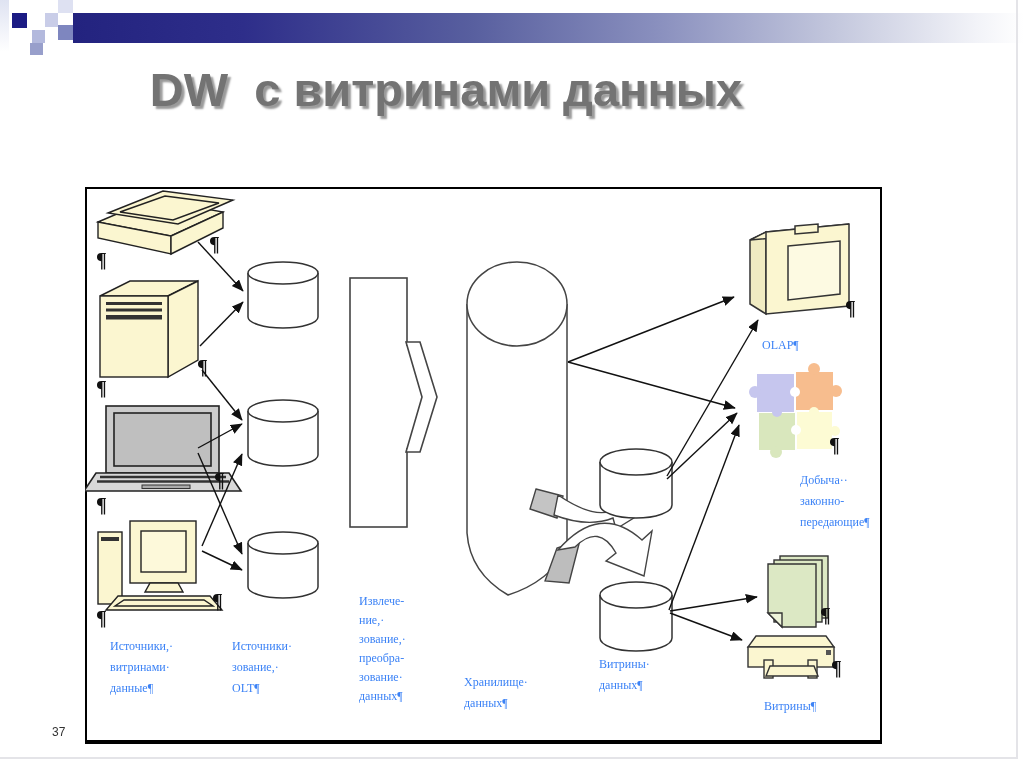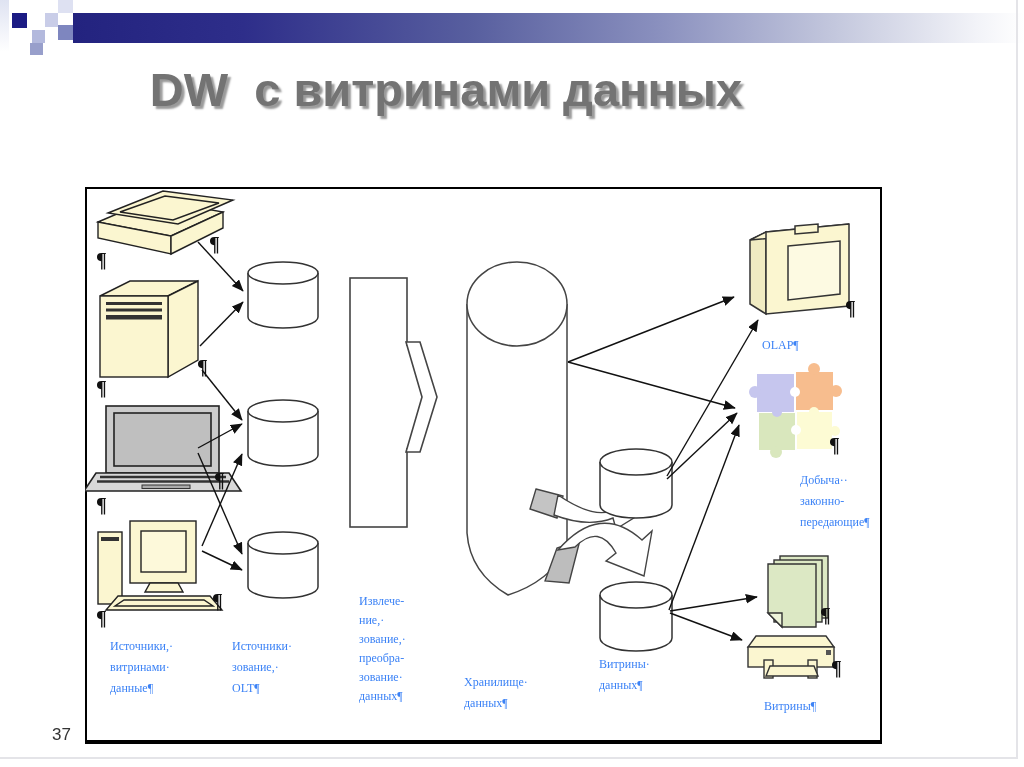--- a/index.html
+++ b/index.html
@@ -18,21 +18,21 @@
     text-shadow:3px 3px 2px #9a9a9a;}
   
   .frame{position:absolute;left:85px;top:187px;width:797px;height:557px;
     border:2px solid #000;border-bottom:4px solid #000;box-sizing:border-box;background:#fff;}
   .dsvg{position:absolute;left:85px;top:187px;width:797px;height:557px;}
   
   .lbl{position:absolute;color:#3b82f6;font-size:12px;line-height:21px;white-space:nowrap;}
   .lbl.small{line-height:19px;}
   .pilcrow{position:absolute;color:#111;font-size:20px;font-weight:700;line-height:20px;}
   .pagenum{position:absolute;left:52px;top:725px;font-family:"Liberation Sans",sans-serif;
-    font-size:17px;color:#333;}
+    font-size:12px;color:#333;}
   .edge-r{position:absolute;left:1016px;top:0;width:2px;height:759px;background:#e4e4e8;}
   .edge-b{position:absolute;left:0;top:757px;width:1018px;height:2px;background:#e4e4e8;}
 </style>
 </head>
 <body>
 
 <div class="slide">
 
   <div class="deco-strip"></div>
   <div class="deco-bar"></div>

